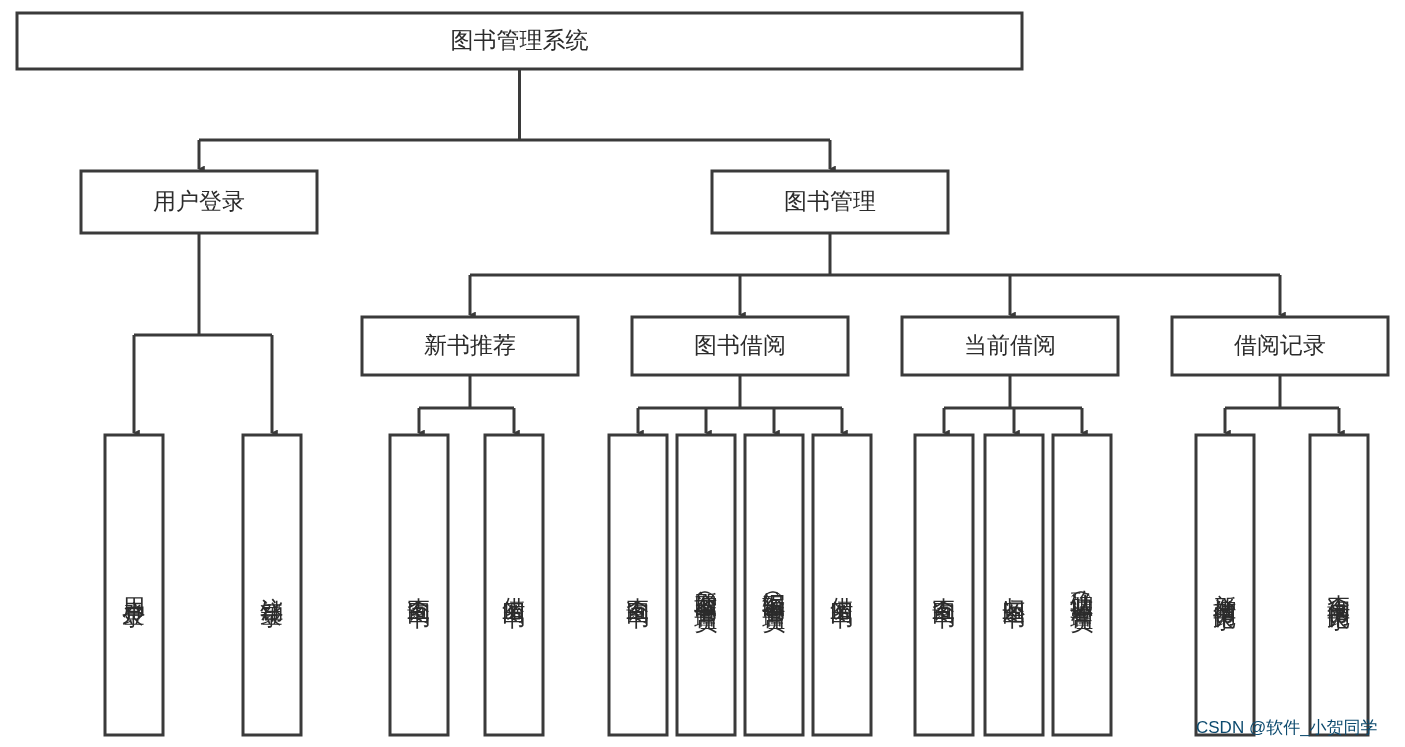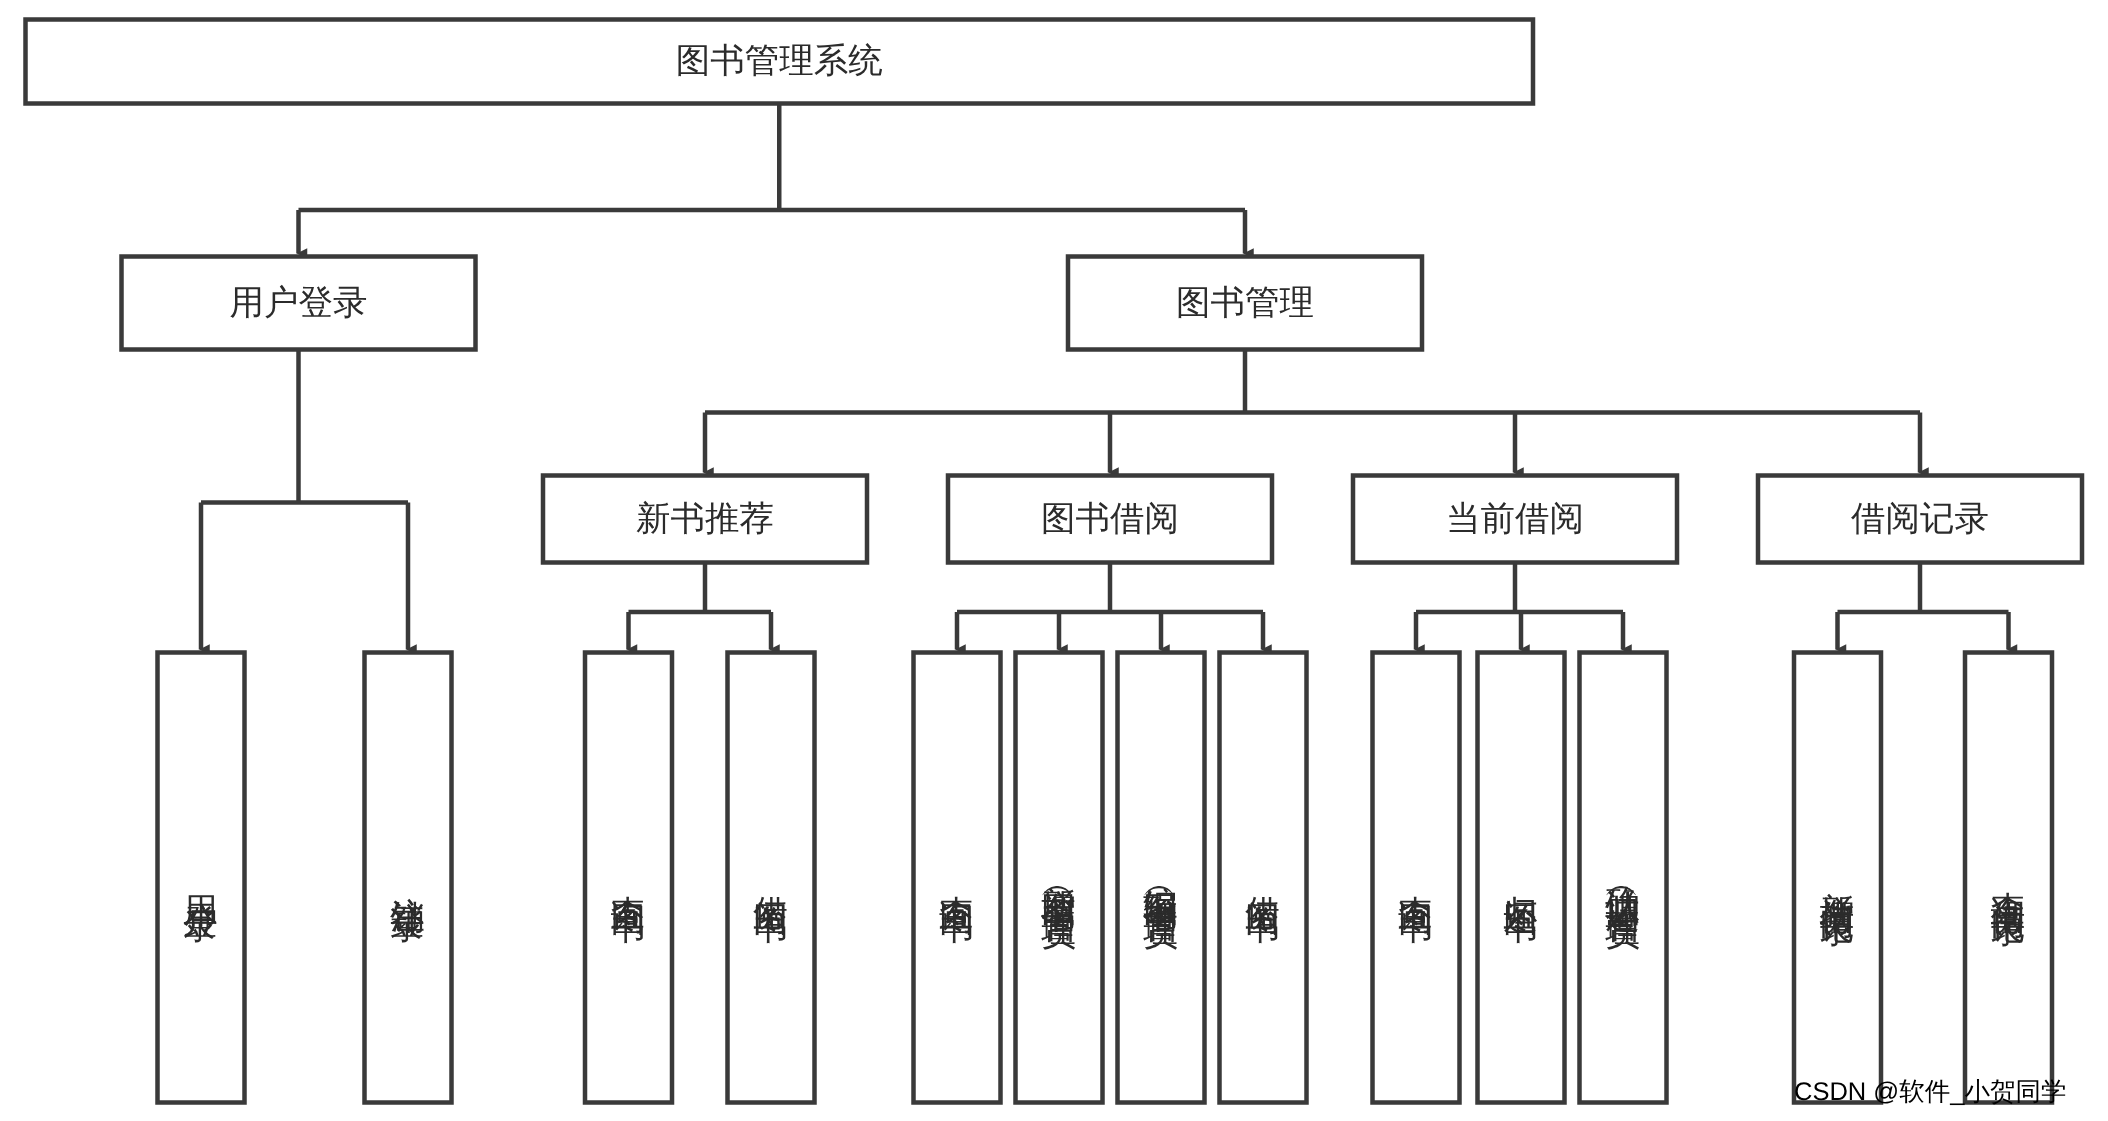--- a/index.html
+++ b/index.html
@@ -31,21 +31,21 @@
     line-height:1.32;
     letter-spacing:3px;
     color:#2b2b2b;
     white-space:nowrap;
     pointer-events:none;
   }
   .watermark{
     position:absolute;
     font-family:"Liberation Sans","DejaVu Sans",sans-serif;
     font-size:17px;
-    color:#000000;
+    color:#0c4a6e;
     white-space:nowrap;
     text-align:right;
   }
 </style>
 </head>
 <body>
 
 <div id="diagram-root">
 
   <svg id="tree" viewBox="0 0 1405 747">

